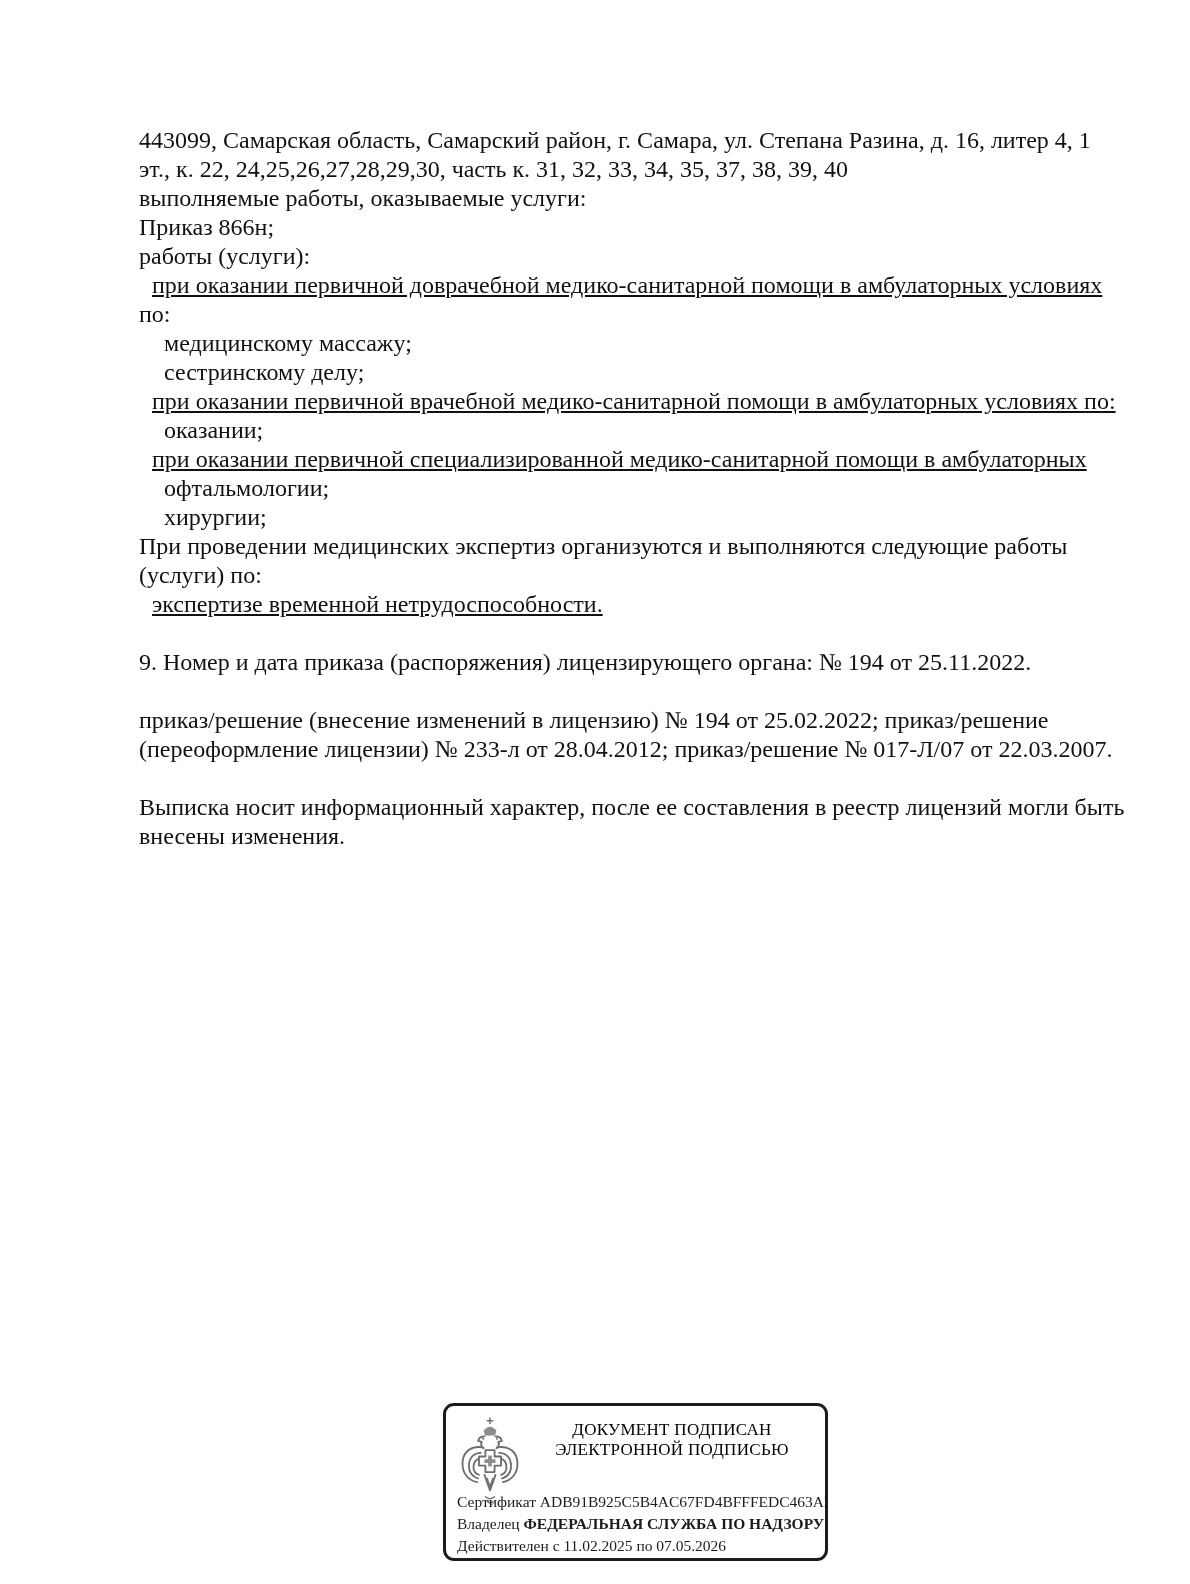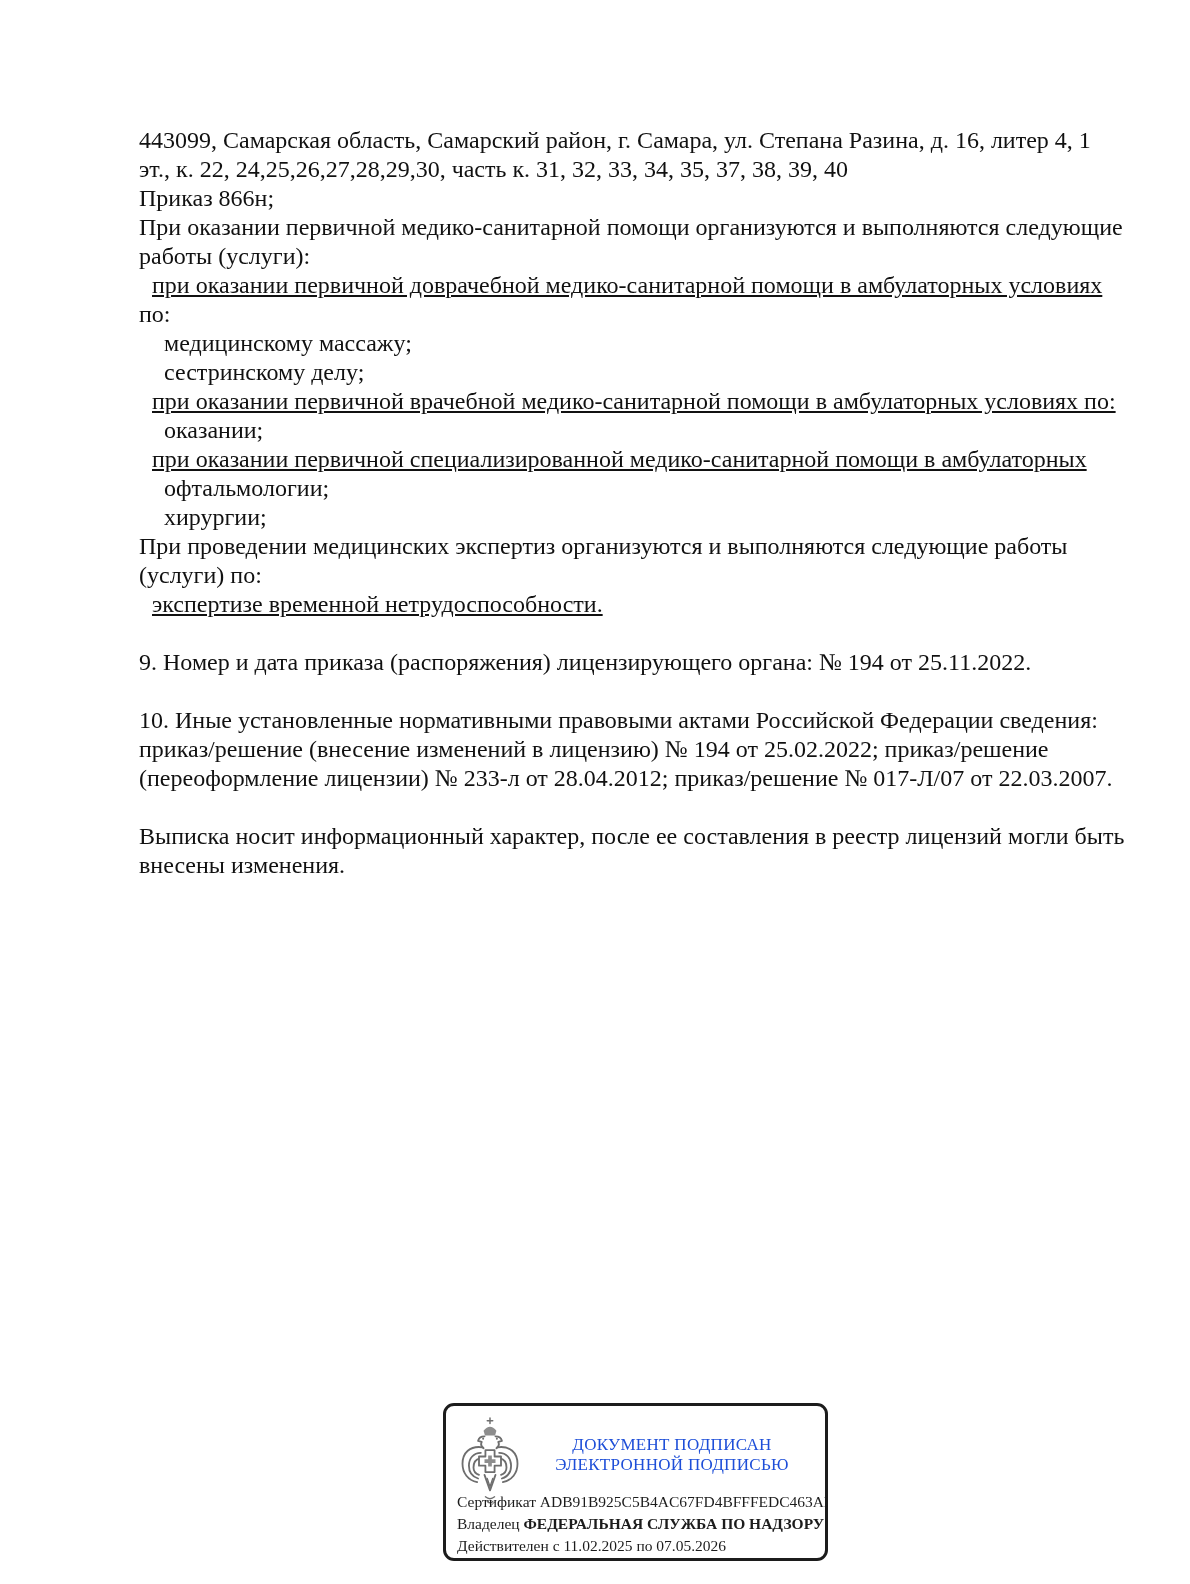--- a/index.html
+++ b/index.html
@@ -47,26 +47,26 @@
   .stamp-emblem {
     position: absolute;
     left: 11px;
     top: 9px;
     width: 66px;
     height: 94px;
   }
   .stamp-title {
     position: absolute;
     left: 86px;
-    top: 29px;
+    top: 14px;
     width: 280px;
     text-align: center;
     font-size: 17px;
     line-height: 19.5px;
-    color: #1d4ed8;
+    color: #000000;
     letter-spacing: 0.3px;
   }
   .stamp-body {
     position: absolute;
     left: 11px;
     top: 85px;
     width: 390px;
     font-size: 15.5px;
     line-height: 21.8px;
     color: #1c1c1c;
@@ -75,39 +75,38 @@
   .stamp-owner-value { font-weight: bold; }
 </style>
 </head>
 <body>
 
 <div class="page">
 
   <div class="doc-text">
       <div class="line">443099, Самарская область, Самарский район, г. Самара, ул. Степана Разина, д. 16, литер 4, 1</div>
       <div class="line">эт., к. 22, 24,25,26,27,28,29,30, часть к. 31, 32, 33, 34, 35, 37, 38, 39, 40</div>
+      <div class="line">выполняемые работы, оказываемые услуги:</div>
       <div class="line">Приказ 866н;</div>
-      <div class="line">При оказании первичной медико-санитарной помощи организуются и выполняются следующие</div>
       <div class="line">работы (услуги):</div>
       <div class="line ind1">при оказании первичной доврачебной медико-санитарной помощи в амбулаторных условиях</div>
       <div class="line">по:</div>
       <div class="line ind2">медицинскому массажу;</div>
       <div class="line ind2">сестринскому делу;</div>
       <div class="line ind1">при оказании первичной врачебной медико-санитарной помощи в амбулаторных условиях по:</div>
       <div class="line ind2">оказании;</div>
       <div class="line ind1">при оказании первичной специализированной медико-санитарной помощи в амбулаторных</div>
       <div class="line ind2">офтальмологии;</div>
       <div class="line ind2">хирургии;</div>
       <div class="line">При проведении медицинских экспертиз организуются и выполняются следующие работы</div>
       <div class="line">(услуги) по:</div>
       <div class="line ind1">экспертизе временной нетрудоспособности.</div>
       <div class="line">&nbsp;</div>
       <div class="line">9. Номер и дата приказа (распоряжения) лицензирующего органа: № 194 от 25.11.2022.</div>
       <div class="line">&nbsp;</div>
-      <div class="line">10. Иные установленные нормативными правовыми актами Российской Федерации сведения:</div>
       <div class="line">приказ/решение (внесение изменений в лицензию) № 194 от 25.02.2022; приказ/решение</div>
       <div class="line">(переоформление лицензии) № 233-л от 28.04.2012; приказ/решение № 017-Л/07 от 22.03.2007.</div>
       <div class="line">&nbsp;</div>
       <div class="line">Выписка носит информационный характер, после ее составления в реестр лицензий могли быть</div>
       <div class="line">внесены изменения.</div>
     </div>
 
   <div class="stamp">
     <svg class="stamp-emblem" viewBox="0 0 72 100" xmlns="http://www.w3.org/2000/svg">
       <g stroke="#6e6e6e" fill="none" stroke-width="2" stroke-linecap="round" stroke-linejoin="round">

